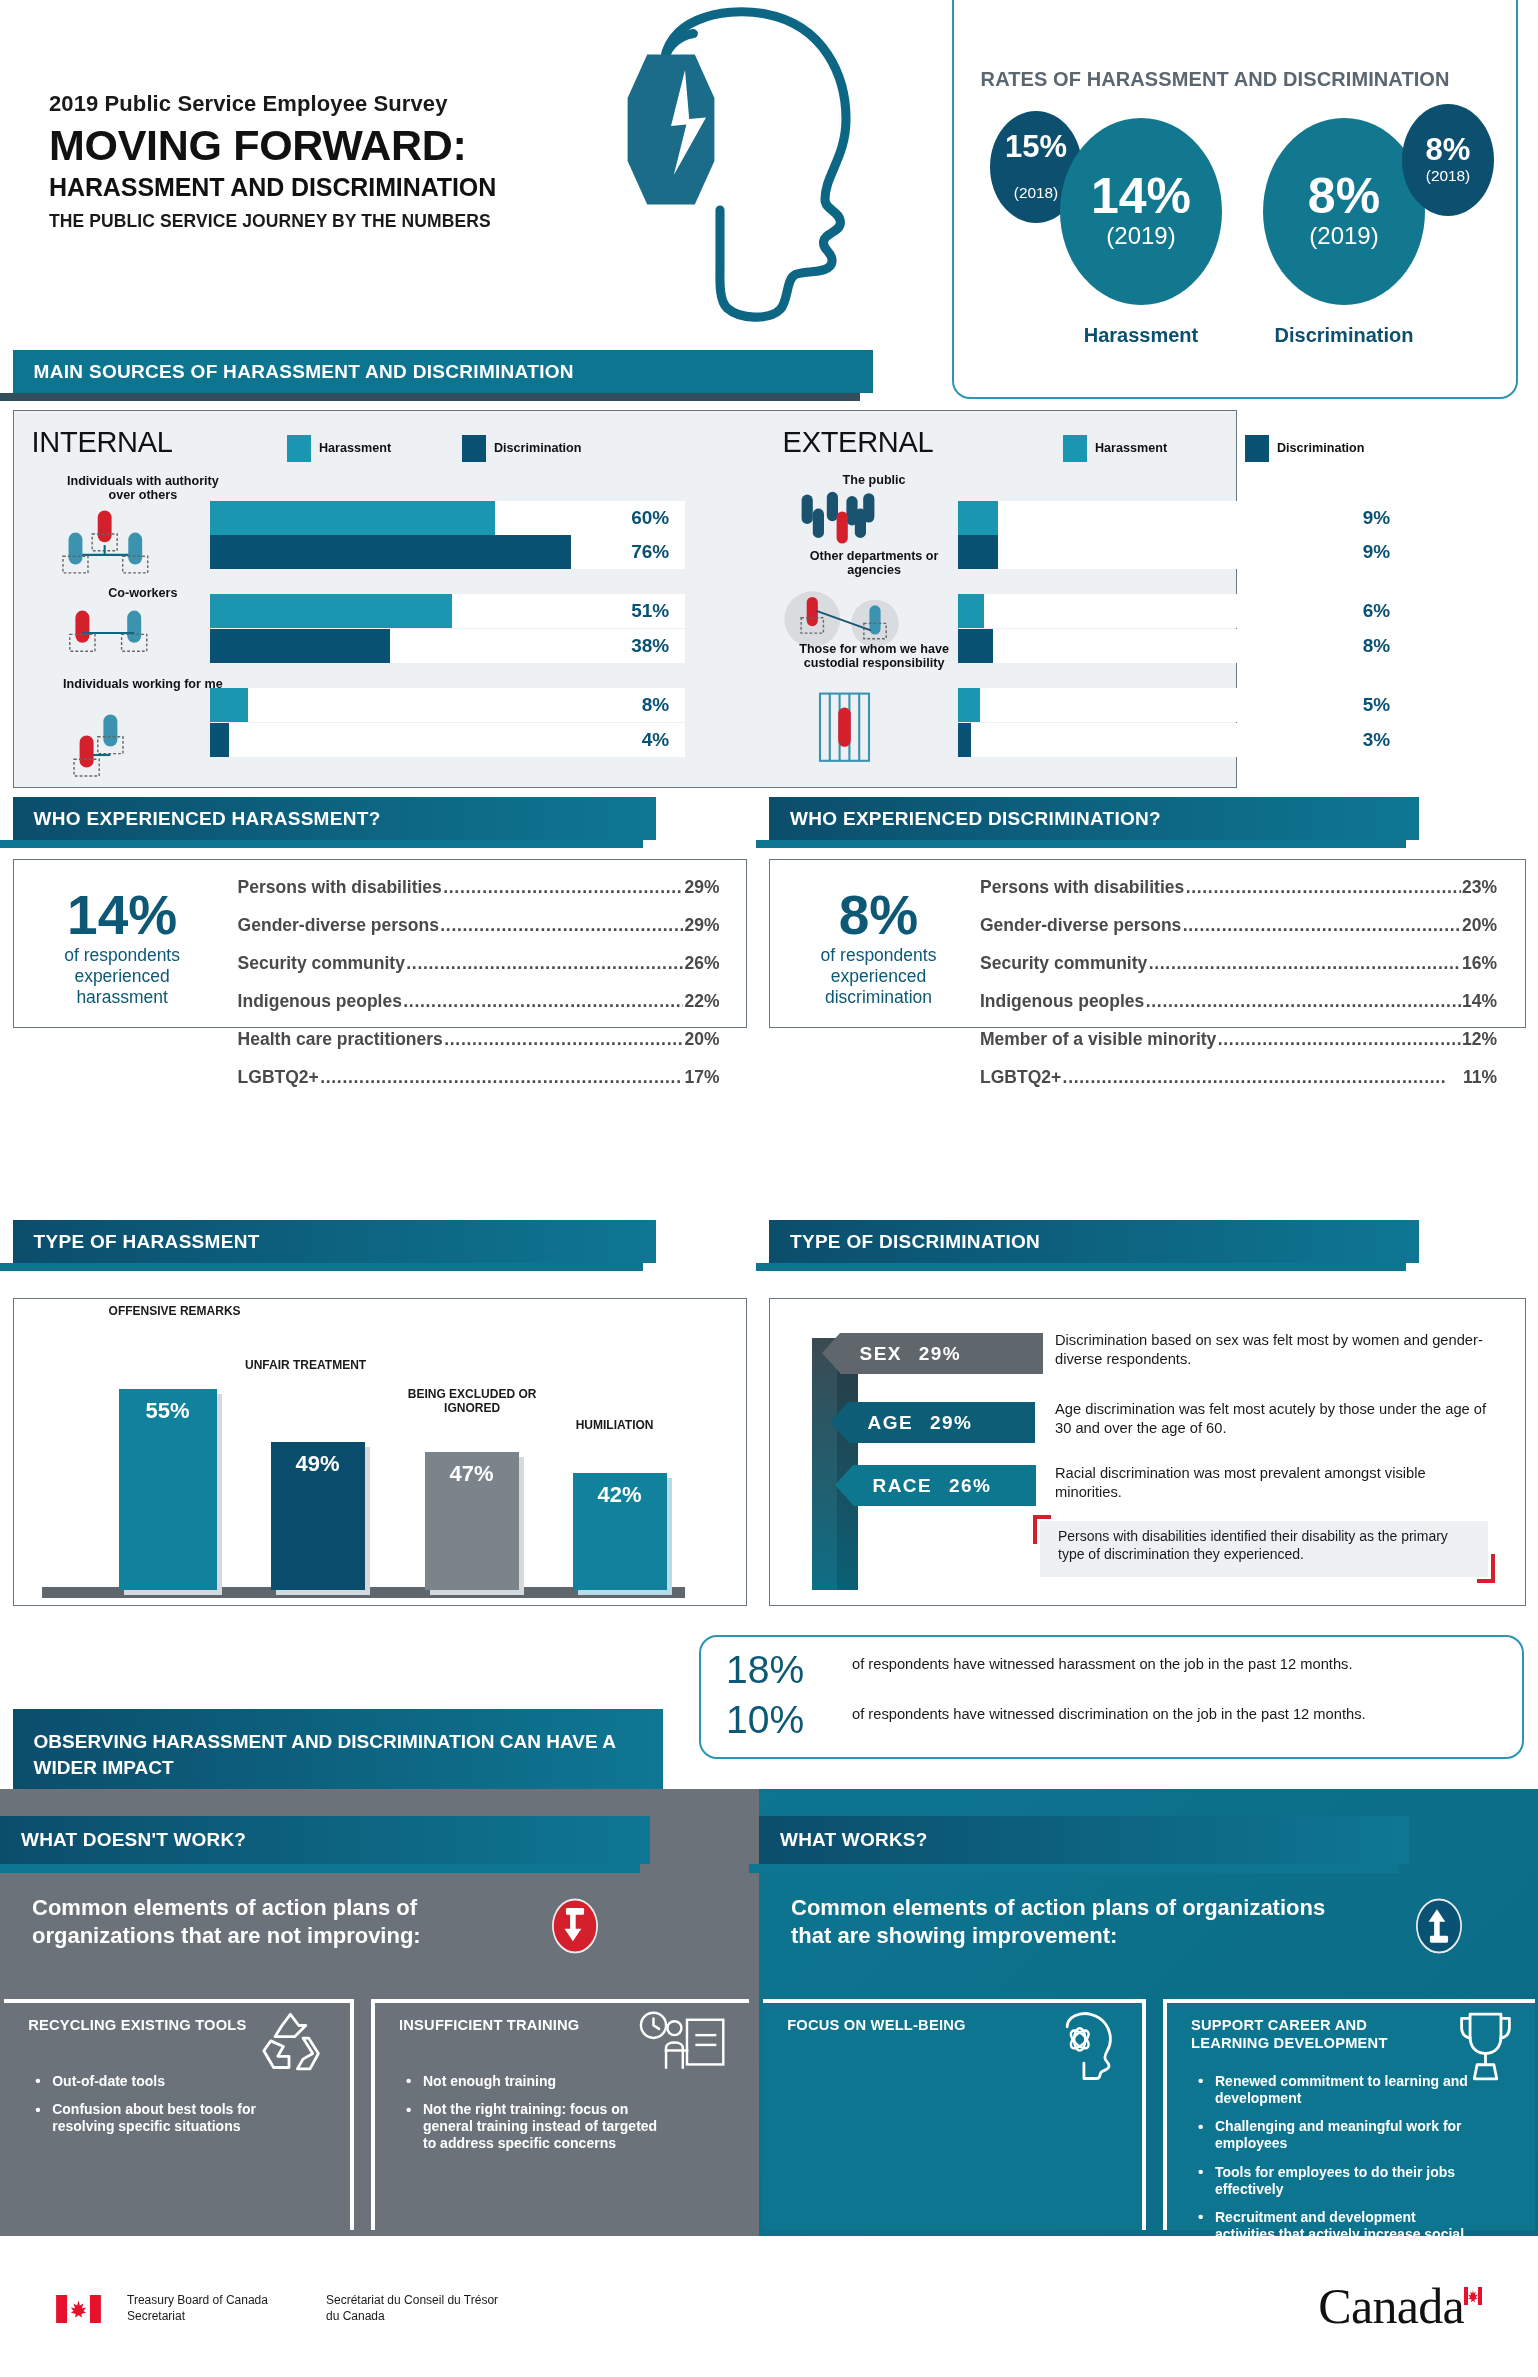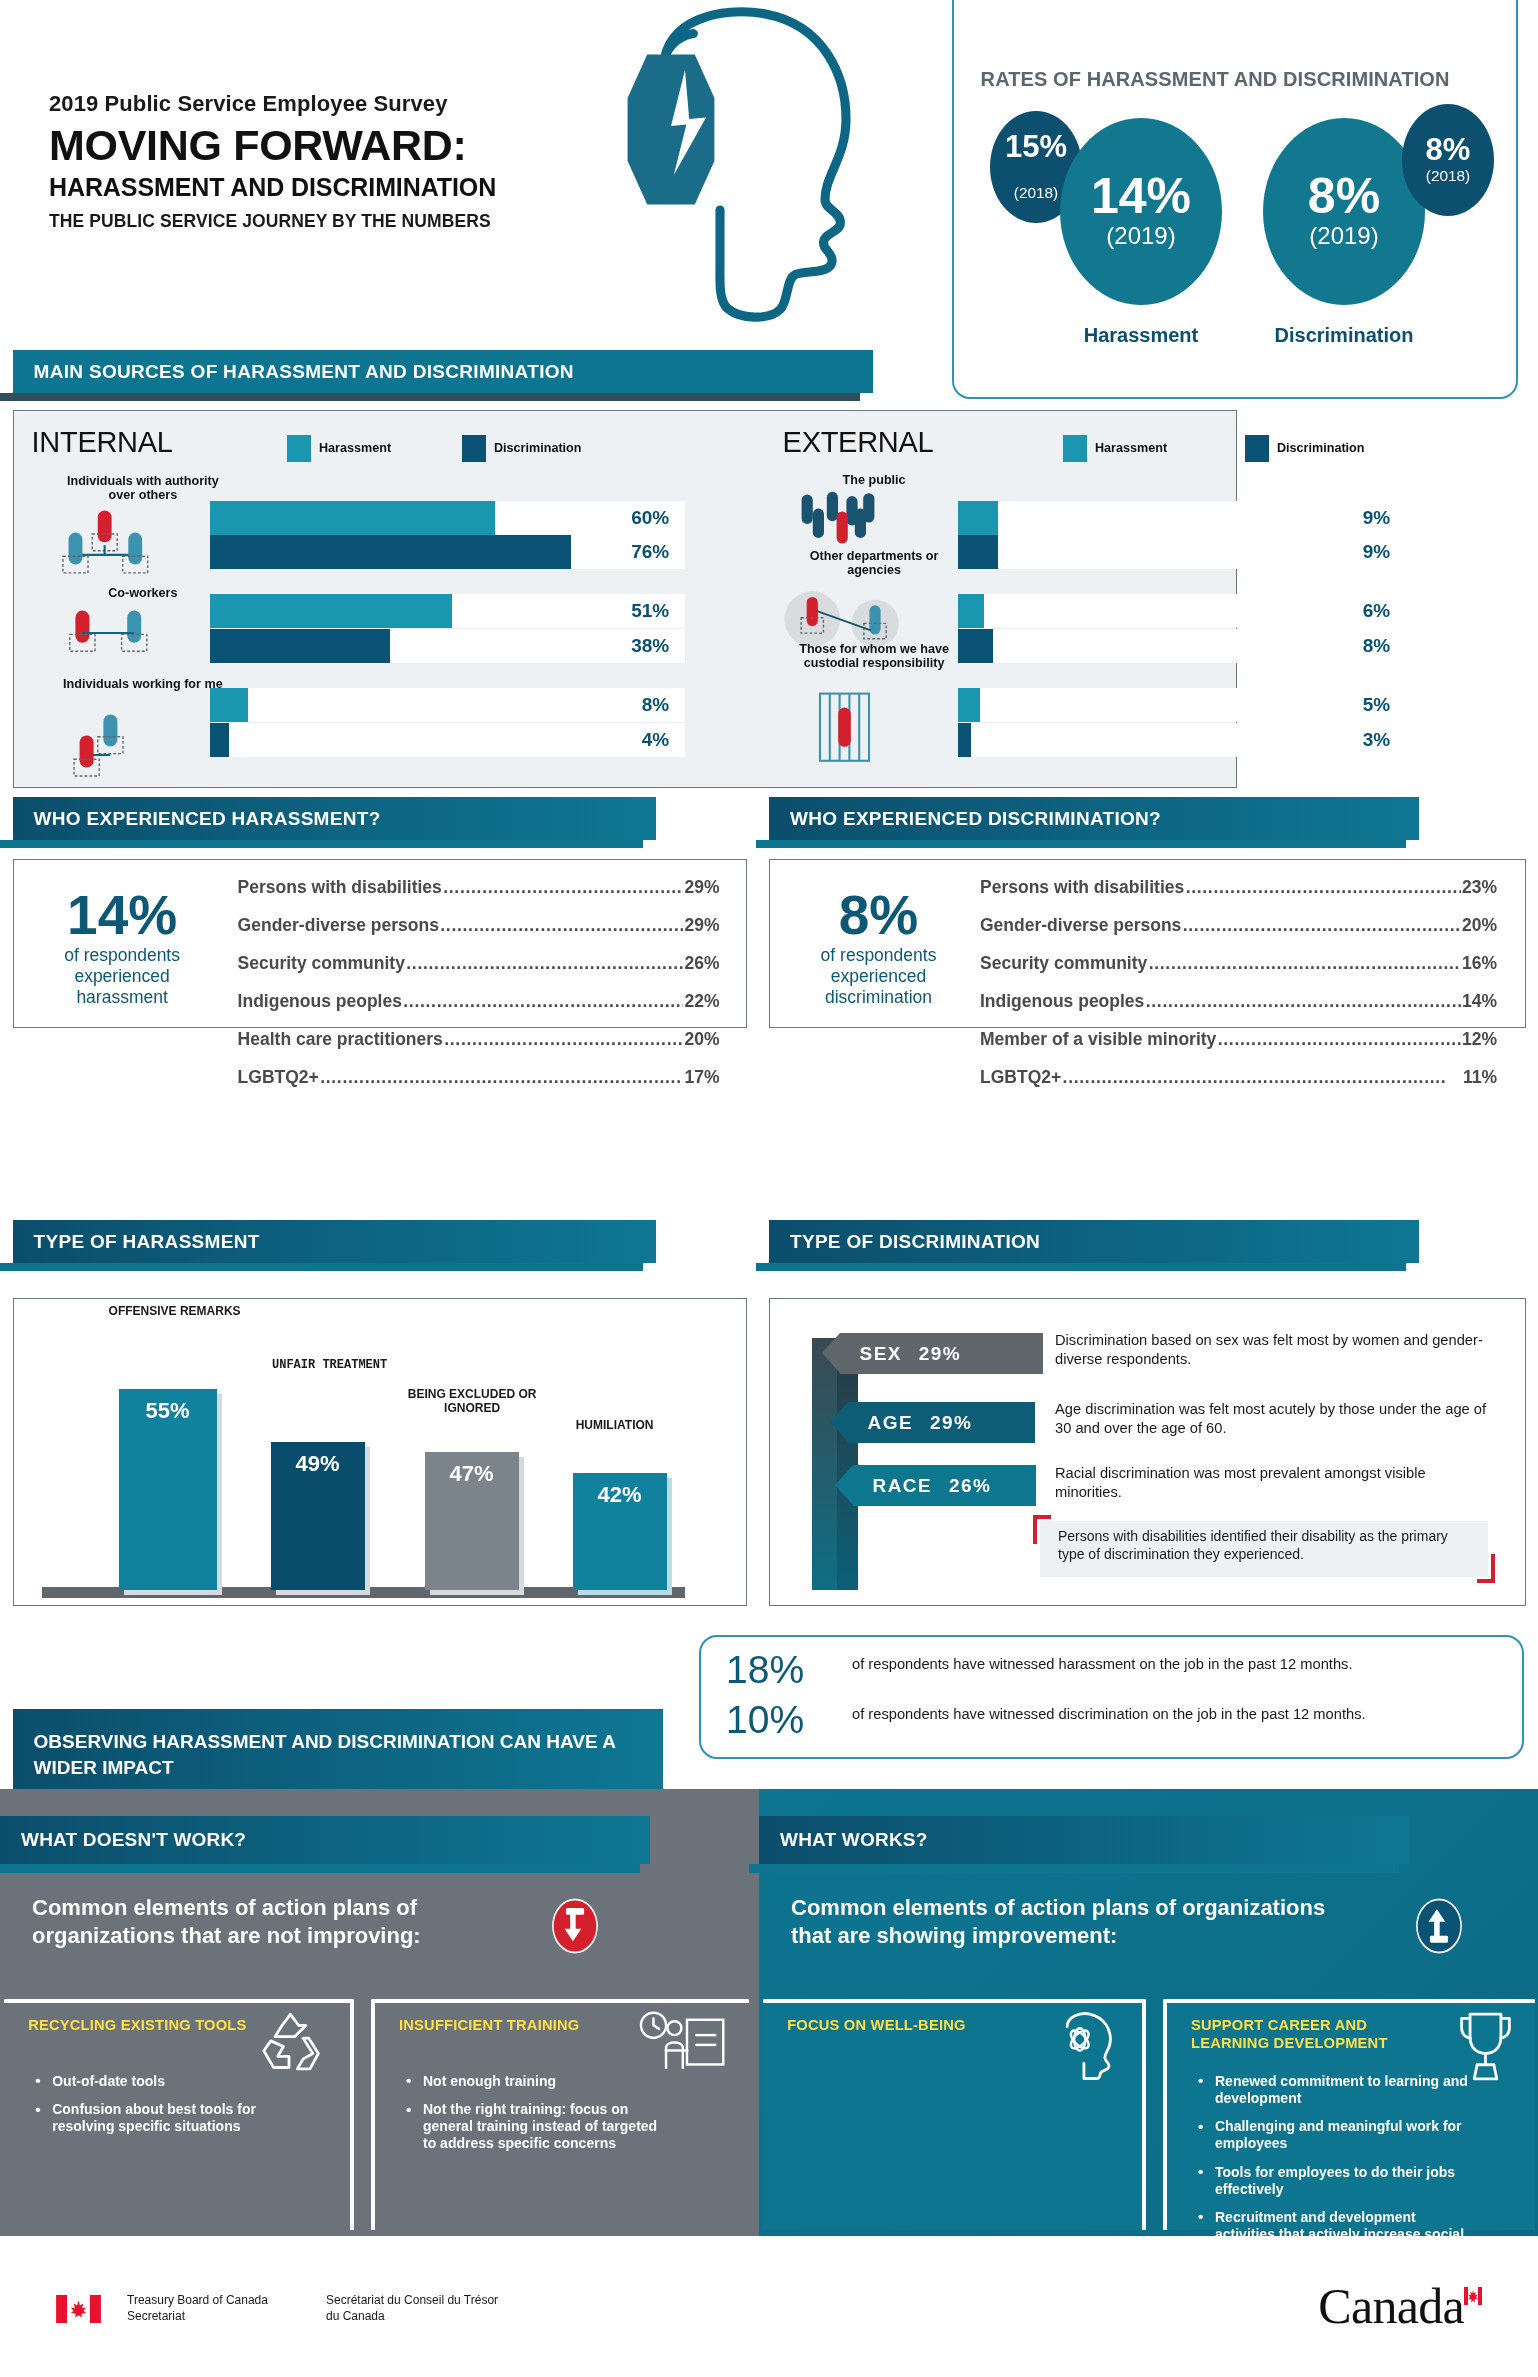--- a/index.html
+++ b/index.html
@@ -134,21 +134,21 @@
   .bot-head .bar { position: absolute; left: 0; top: 0; width: 100%; height: 48px;
     background: linear-gradient(90deg, #0b4e6c 0%, #0e7793 100%); display: flex; align-items: center; }
   .bot-head .bar span { color: #fff; font-size: 19px; font-weight: 700; padding-left: 21px; letter-spacing: 0.2px; }
   .bot-head .shadow { position: absolute; left: -9.8px; top: 48px; height: 9.8px; width: 100%; background: #0d7590; }
   .bot-lead { position: absolute; left: 32px; top: 105px; width: 489px;
     font-size: 22px; font-weight: 700; color: #fff; line-height: 1.28; }
   .thumb-badge { position: absolute; width: 46px; height: 56px; border-radius: 50%;
     display: flex; align-items: center; justify-content: center; }
   .card { position: absolute; top: 210px; height: 231px; }
   .card .ch { position: absolute; left: 24px; top: 14px; width: 231px;
-    font-size: 14.7px; font-weight: 700; color: #fde047; line-height: 1.2; letter-spacing: 0.2px; }
+    font-size: 14.7px; font-weight: 700; color: #ffffff; line-height: 1.2; letter-spacing: 0.2px; }
   .card .icon { position: absolute; right: 19.6px; top: 7px; }
   .card ul { position: absolute; left: 31px; top: 70px; width: 252px; list-style: none; }
   .card li { position: relative; padding-left: 17px; margin-bottom: 11.2px;
     font-size: 14px; font-weight: 700; color: #fff; line-height: 1.22; }
   .card li:before { content: "\2022"; position: absolute; left: 0; top: -0.7px; font-size: 15.4px; }
 
   
   .footer { position: absolute; left: 0; top: 2236px; width: 1538px; height: 141px; background: #fff; }
   .fl-flag { position: absolute; left: 56px; top: 59px; width: 45px; height: 28px; }
   .fl-txt { position: absolute; left: 127px; top: 56px; font-size: 12px; color: #1a1a1a; line-height: 1.35; }
@@ -450,21 +450,21 @@
   <div class="toh-panel">
     <div class="toh-floor"></div>
 
     <div class="toh-cap" style="left:84px; top:5px; width:154px;">OFFENSIVE REMARKS</div>
     <div class="toh-bar" style="left:105px; width:98px; height:201px;">
       <div class="shadowcol"></div>
       <div class="col" style="background:#11829e;"></div>
       <div class="pv">55%</div>
     </div>
 
-    <div class="toh-cap" style="left:246px; top:59px; width:140px;font-family:Liberation Mono, monospace;">UNFAIR TREATMENT</div>
+    <div class="toh-cap" style="left:222px; top:59px; width:140px;">UNFAIR TREATMENT</div>
     <div class="toh-bar" style="left:257px; width:94px; height:148px;">
       <div class="shadowcol"></div>
       <div class="col" style="background:#0a4c6b;"></div>
       <div class="pv">49%</div>
     </div>
 
     <div class="toh-cap" style="left:378px; top:88px; width:161px;">BEING EXCLUDED OR IGNORED</div>
     <div class="toh-bar" style="left:411px; width:94px; height:138px;">
       <div class="shadowcol"></div>
       <div class="col" style="background:#7c848b;"></div>

